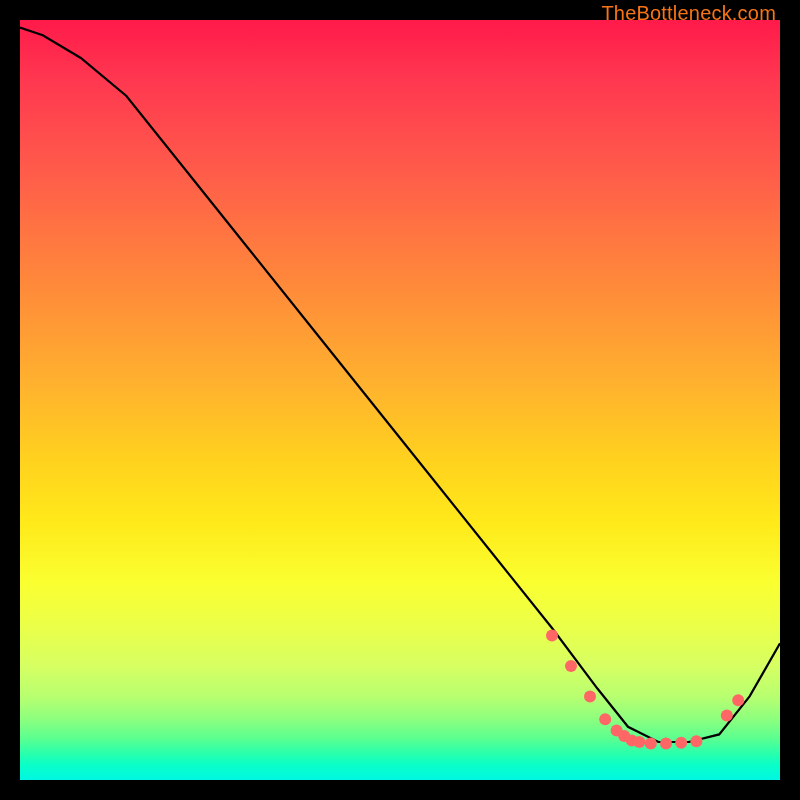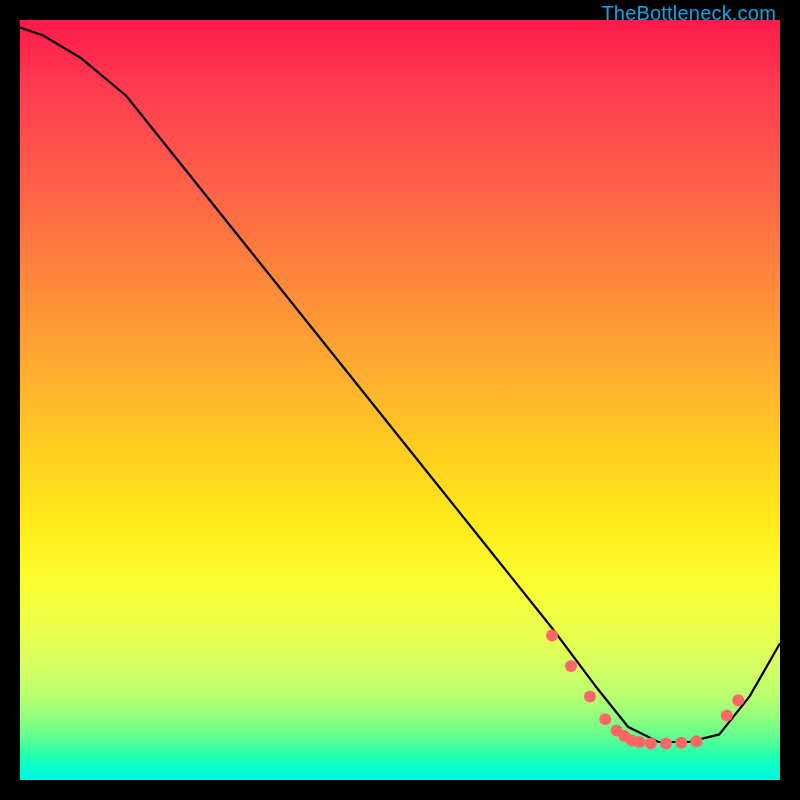--- a/index.html
+++ b/index.html
@@ -39,21 +39,21 @@
       #0affc8 98%,
       #00f7e2 100%
     );
   }
   .watermark {
     position: absolute;
     top: 2px;
     right: 24px;
     font-family: Arial, Helvetica, sans-serif;
     font-size: 20px;
-    color: #0ea5e9;
+    color: #f97316;
     letter-spacing: 0.2px;
   }
   svg.curve {
     position: absolute;
     inset: 0;
     width: 760px;
     height: 760px;
   }
 </style>
 </head>

